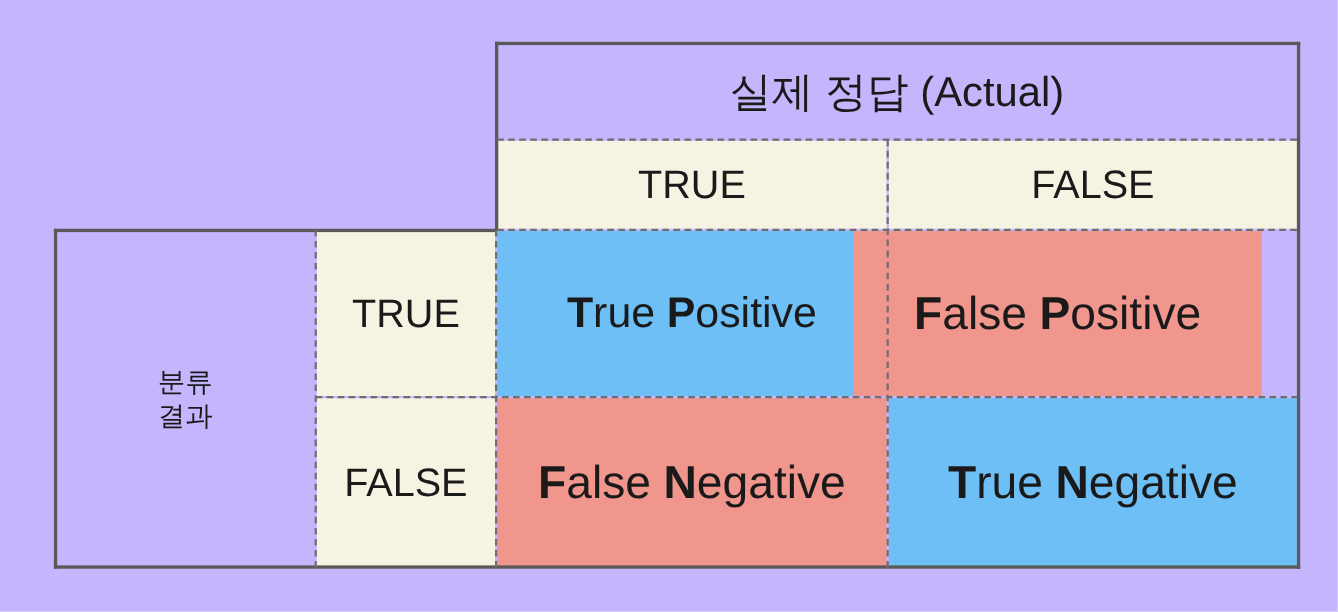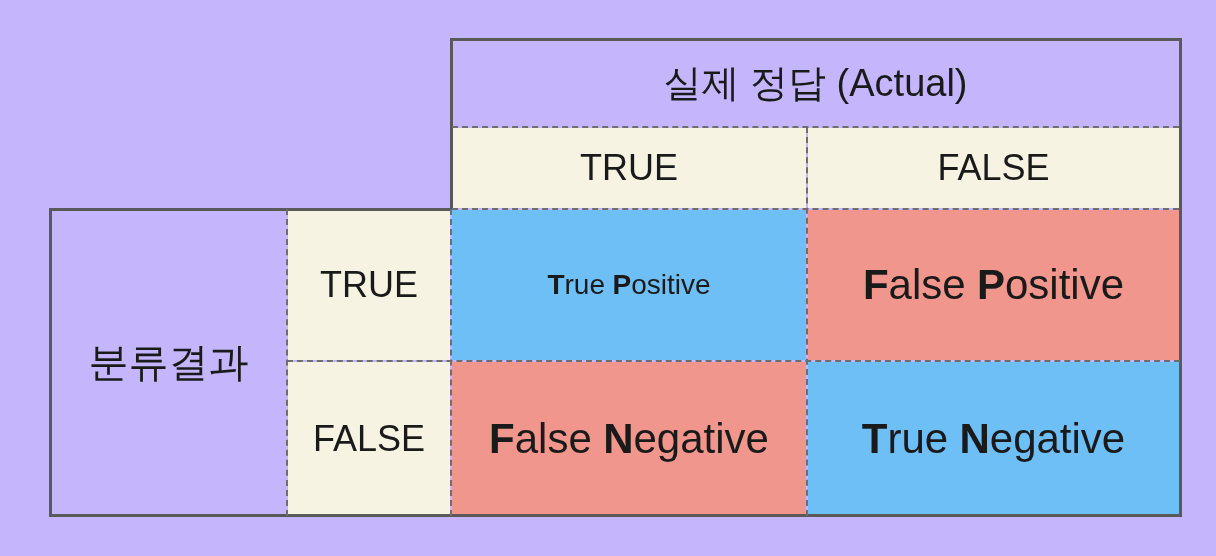--- a/index.html
+++ b/index.html
@@ -14,25 +14,25 @@
   }
   .cell{position:absolute;display:flex;align-items:center;justify-content:center;text-align:center;}
   .cream{background:var(--cream);}
   .blue{background:var(--blue);}
   .salmon{background:var(--salmon);}
 
   
   .c-actual-title{left:452px;top:40px;width:727px;height:86px;font-size:38px;}
   .c-actual-true {left:452px;top:128px;width:354px;height:80px;font-size:36px;}
   .c-actual-false{left:808px;top:128px;width:371px;height:80px;font-size:36px;}
-  .c-pred-label  {left:51px;top:210px;width:235px;height:305px;font-size:40px;flex-direction:row;line-height:1.22;}
+  .c-pred-label  {left:51px;top:210px;width:235px;height:305px;font-size:25px;flex-direction:column;line-height:1.22;}
   .c-pred-true   {left:288px;top:210px;width:162px;height:150px;font-size:36px;}
   .c-pred-false  {left:288px;top:362px;width:162px;height:153px;font-size:36px;}
-  .c-tp{left:452px;top:210px;width:354px;height:150px;font-size:28px;}
-  .c-fp{left:808px;top:210px;width:371px;height:150px;font-size:42px;}
+  .c-tp{left:452px;top:210px;width:354px;height:150px;font-size:39px;}
+  .c-fp{left:776px;top:210px;width:371px;height:150px;font-size:42px;}
   .c-fn{left:452px;top:362px;width:354px;height:153px;font-size:42px;}
   .c-tn{left:808px;top:362px;width:371px;height:153px;font-size:42px;justify-content:center;}
 
   .b{font-weight:700;}
   .w2{margin-left:0.27em;}
 
   
   .hl{position:absolute;height:0;border-top:3px solid var(--solid-border);}
   .vl{position:absolute;width:0;border-left:3px solid var(--solid-border);}
   .hd{position:absolute;height:0;border-top:2px dashed var(--dashed-border);}

